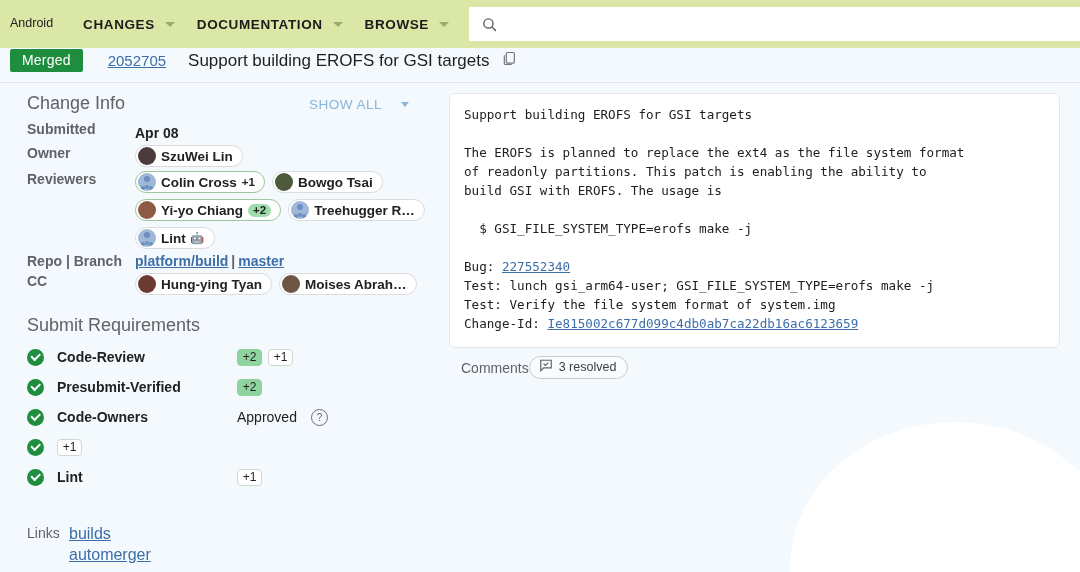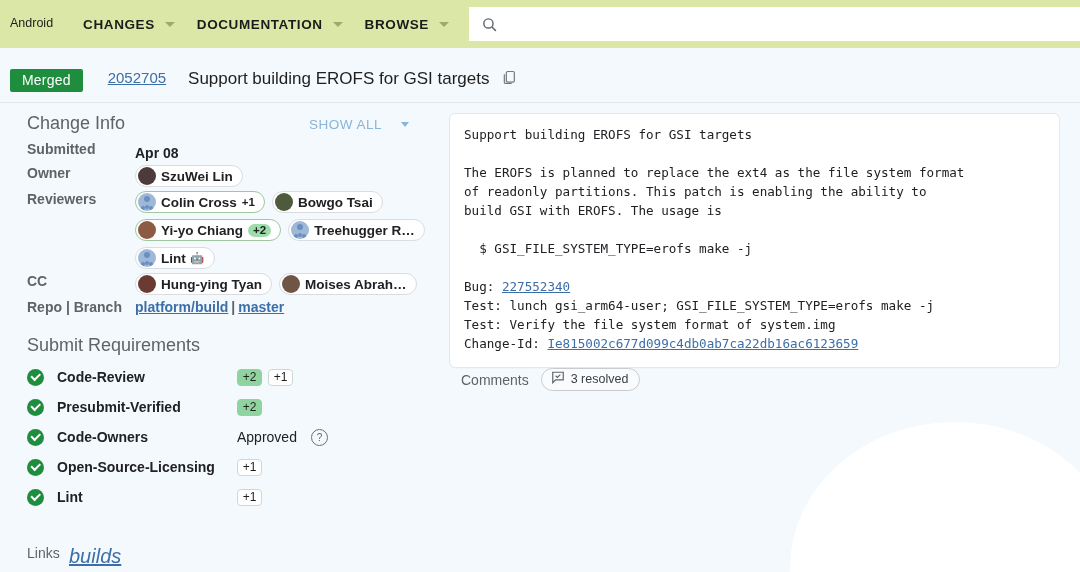--- a/index.html
+++ b/index.html
@@ -62,22 +62,22 @@
     height: 34px;
     background: #fff;
     display: flex; align-items: center;
     padding-left: 12px;
     box-sizing: border-box;
   }
   .searchwrap svg { display:block; }
   
   .changebar {
     position: relative; z-index: 3;
-    display: flex; 
-    padding: 21px 0 10px 10px;
+    display: flex; align-items: center;
+    padding: 1px 0 10px 10px;
     background: transparent;
   }
   .status-badge {
     background: #1e8e3e;
     color: #fff;
     font-size: 14px;
     padding: 3px 12px 4px;
     border-radius: 2px;
     letter-spacing: .2px;
   }
@@ -211,39 +211,39 @@
   .approved-txt { font-size: 14px; color: #202124; }
   .qmark {
     display:inline-flex; align-items:center; justify-content:center;
     width: 15px; height: 15px; border-radius: 50%;
     border: 1.3px solid #6b6f73; color:#5f6368;
     font-size: 10px; margin-left: 8px; cursor:pointer;
   }
   
   .links-wrap { display:flex; margin-top: 33px; }
   .links-lab { width: 42px; font-size: 14px; color: #5f6368; }
-  .links-list a { display:block; font-size: 20px; margin-bottom: 3px; font-style: italic; }
+  .links-list a { display:block; font-size: 16px; margin-bottom: 3px; }
 
   
   .msg-card {
     background: #fff;
     border: 1px solid #e4e8ec;
     border-radius: 6px;
     padding: 11px 14px 14px;
     font-family: "DejaVu Sans Mono", monospace;
     font-size: 12.6px;
     line-height: 19px;
     color: #202124;
     white-space: pre-wrap;
     box-shadow: 0 1px 1px rgba(0,0,0,.02);
   }
   .msg-card a { color:#3c6ea8; text-decoration: underline; }
   .comments-row {
-    display: flex; align-items: center; gap: 12px;
-    margin-top: 0; padding-left: 12px;
+    display: flex; align-items: center; 
+    margin-top: 8px; padding-left: 12px;
   }
   .comments-lab { font-size: 14px; color: #5f6368; }
   .comments-pill {
     display: inline-flex; align-items: center; gap: 6px;
     border: 1px solid #c8ccd0; border-radius: 12px;
     padding: 2px 11px 3px 9px;
     font-size: 12.5px; color: #3c4043;
     background: #fafbfc; cursor: pointer;
   }
 </style>
@@ -348,40 +348,40 @@
             </span>
             <span class="chip">
               <span class="av person"></span>
               <span class="nm">Lint</span>
               <span class="badge-sm">🤖</span>
             </span>
           </div>
         </td>
       </tr>
       <tr>
-        <td class="lab">CC</td>
-        <td class="val">
-          <div class="chips">
-            <span class="chip">
-              <span class="av ph4"></span>
-              <span class="nm">Hung-ying Tyan</span>
-            </span>
-            <span class="chip">
-              <span class="av ph5"></span>
-              <span class="nm">Moises Abrah…</span>
-            </span>
-          </div>
-        </td>
-      </tr>
-      <tr>
         <td class="lab">Repo | Branch</td>
         <td class="val repo-row">
           <span class="lnk">platform/build</span><span class="divider">|</span><span class="lnk">master</span>
         </td>
       </tr>
+      <tr>
+        <td class="lab">CC</td>
+        <td class="val">
+          <div class="chips">
+            <span class="chip">
+              <span class="av ph4"></span>
+              <span class="nm">Hung-ying Tyan</span>
+            </span>
+            <span class="chip">
+              <span class="av ph5"></span>
+              <span class="nm">Moises Abrah…</span>
+            </span>
+          </div>
+        </td>
+      </tr>
     </tbody>
       </table>
 
     <div class="sr-title">Submit Requirements</div>
 
     <div class="sr-row">
       <span class="sr-ic">
           <i class="ok"></i>
         </span>
       <span class="sr-name">Code-Review</span>
@@ -409,21 +409,20 @@
       <span class="sr-vals">
         <span class="approved-txt">Approved</span>
         <span class="qmark">?</span>
       </span>
     </div>
 
     <div class="sr-row">
       <span class="sr-ic">
           <i class="ok"></i>
         </span>
-      <span class="sr-name">Open-Source-Licensing</span>
       <span class="sr-vals">
         <span class="vchip">+1</span>
       </span>
     </div>
 
     <div class="sr-row">
       <span class="sr-ic">
           <i class="ok"></i>
         </span>
       <span class="sr-name">Lint</span>

